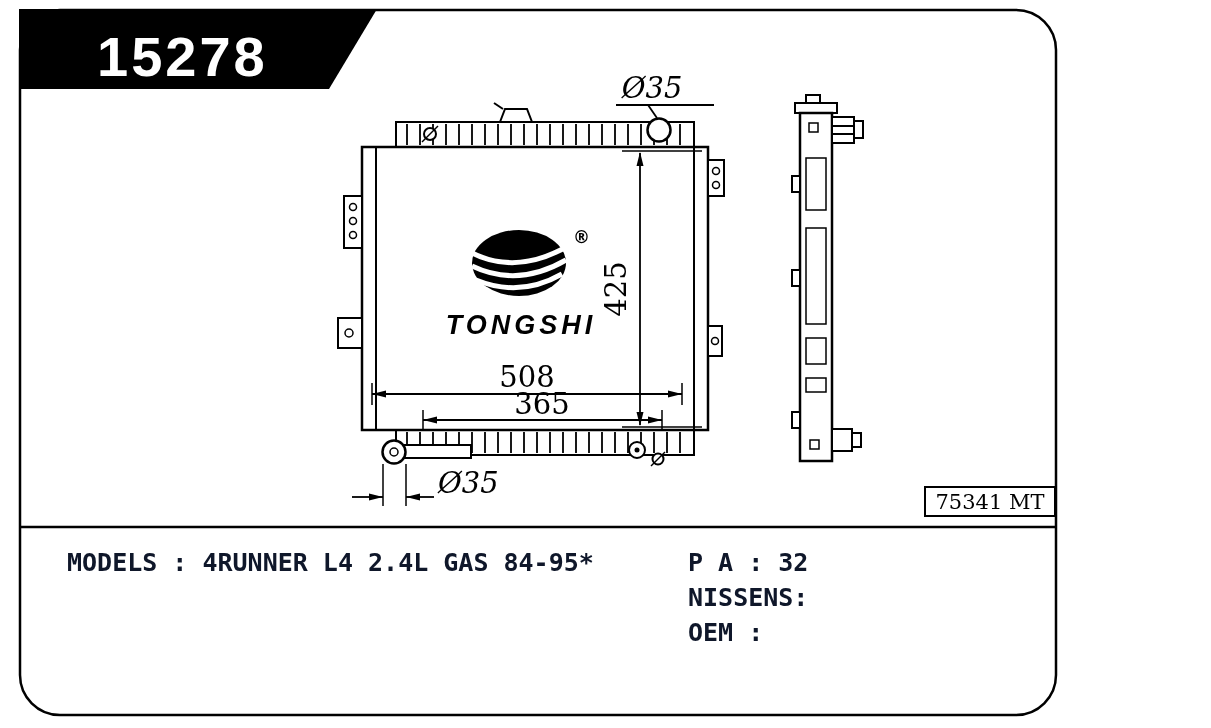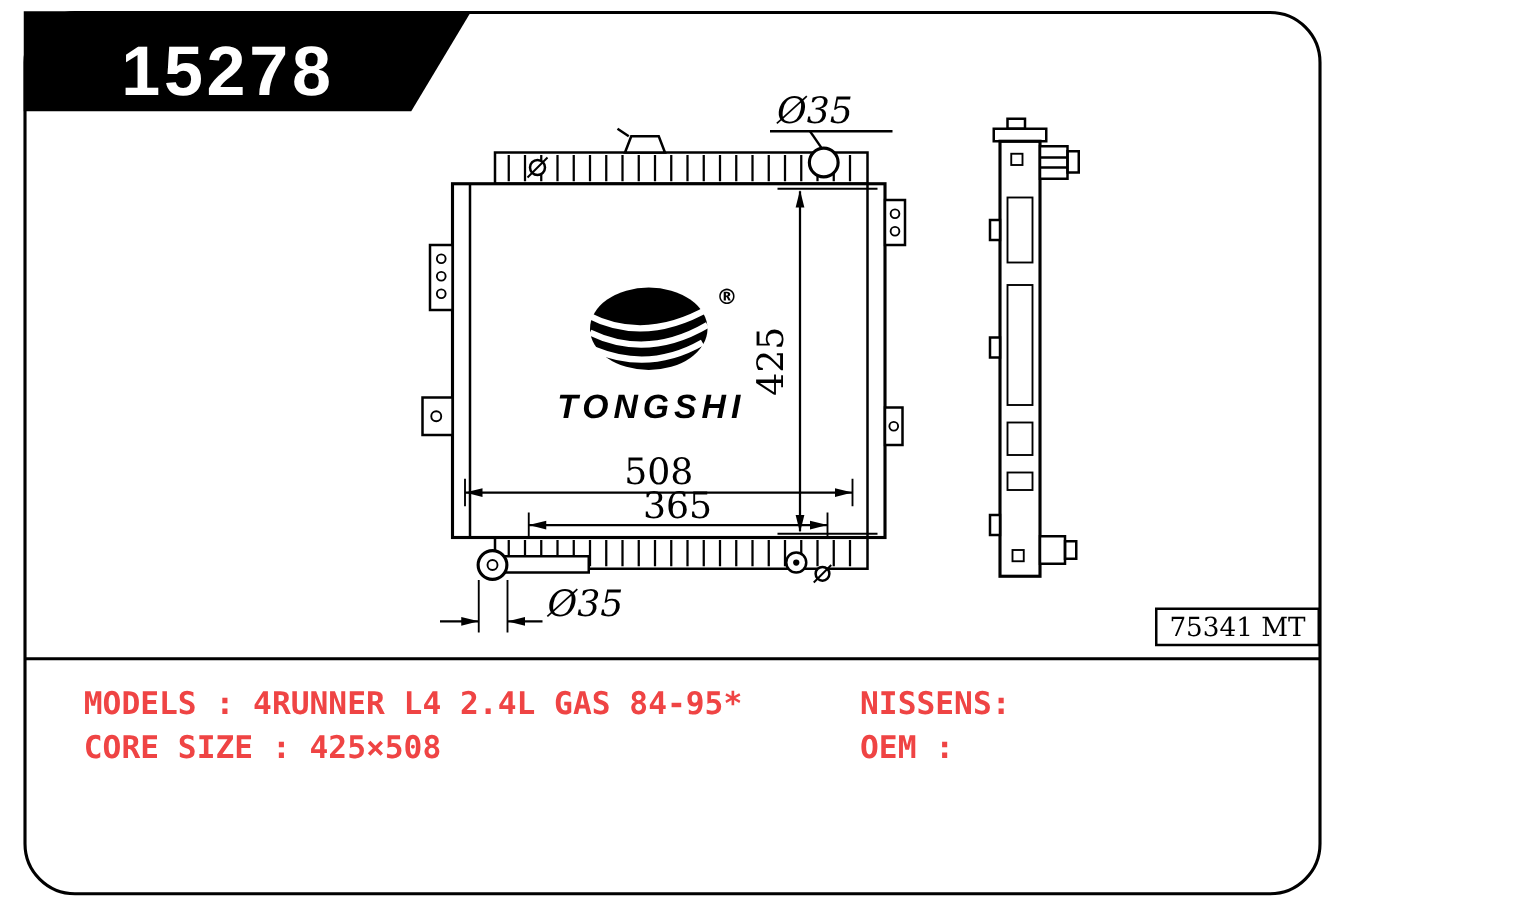--- a/index.html
+++ b/index.html
@@ -15,21 +15,21 @@
 
   
   .dim      { font:29px "DejaVu Serif","Liberation Serif",serif; fill:#000; }
   .dia      { font:italic 29px "DejaVu Serif","Liberation Serif",serif; fill:#000; }
   .badge-text { font:700 56px "Liberation Sans","DejaVu Sans",sans-serif; fill:#ffffff; letter-spacing:3px; }
   .ref-text { font:21px "DejaVu Serif","Liberation Serif",serif; fill:#000; }
   .logo-text{ font:italic 700 27px "Liberation Sans","DejaVu Sans",sans-serif; letter-spacing:4px; fill:#000; }
   .reg-text { font:700 17px "DejaVu Sans","Liberation Sans",sans-serif; fill:#000; }
 
   
-  .specs { position:absolute; color:#ef4444; }
+  .specs { position:absolute; color:#0f172a; }
   .spec-line {
     font:700 25px/35px "DejaVu Sans Mono","Liberation Mono",monospace;
     white-space:pre;
   }
   .specs-left  { left:67px;  top:545px; }
   .specs-right { left:688px; top:545px; }
 </style>
 </head>
 <body>
 
@@ -156,21 +156,21 @@
     </g>
 
     <g>
       <rect x="925" y="487" width="130" height="29" fill="#fff" stroke="#000" stroke-width="2"></rect>
       <text x="990" y="509" text-anchor="middle" class="ref-text">75341 MT</text>
     </g>
   </svg>
 
   <div class="specs specs-left">
     <div class="spec-line">MODELS : 4RUNNER L4 2.4L GAS 84-95*</div>
-    <div class="spec-line">CORE SIZE : 425×508</div>
   </div>
 
   <div class="specs specs-right">
+    <div class="spec-line">P A : 32</div>
     <div class="spec-line">NISSENS:</div>
     <div class="spec-line">OEM :</div>
   </div>
 
 </div>
 
 </body></html>

